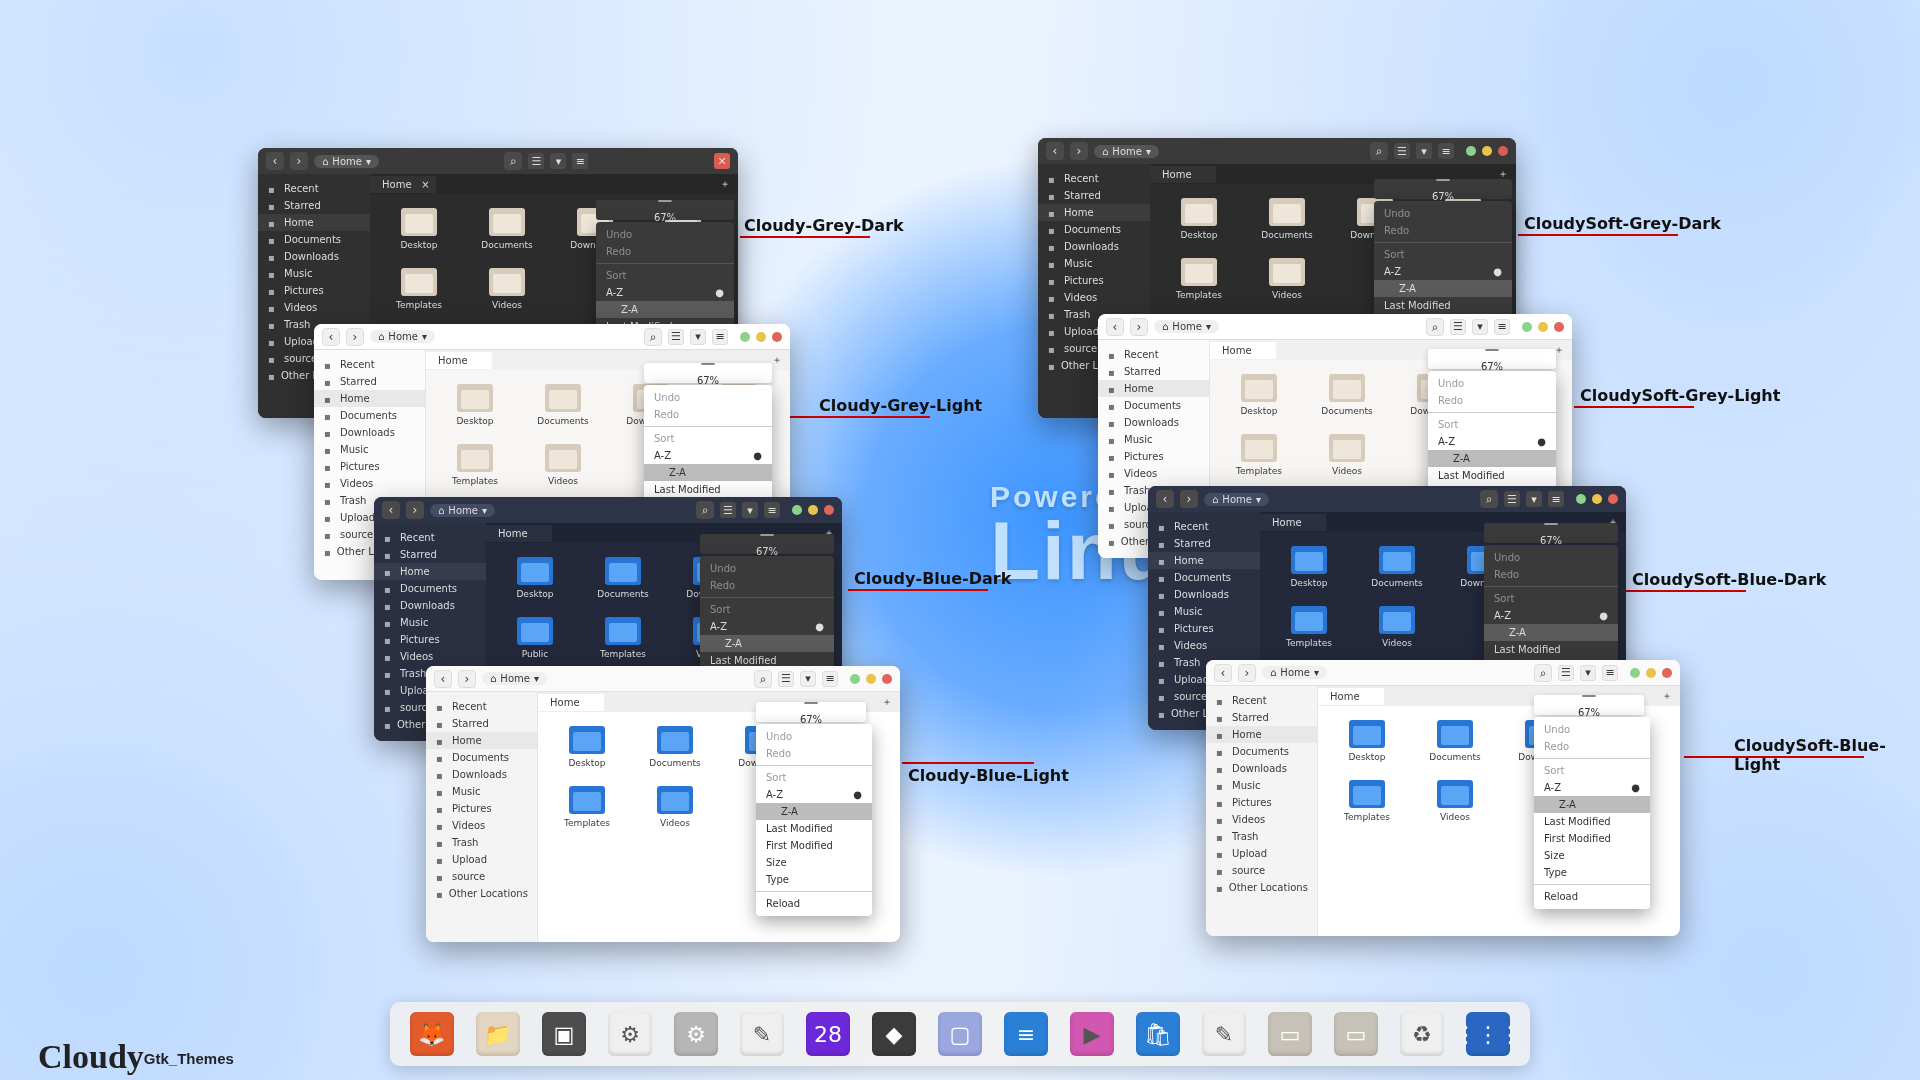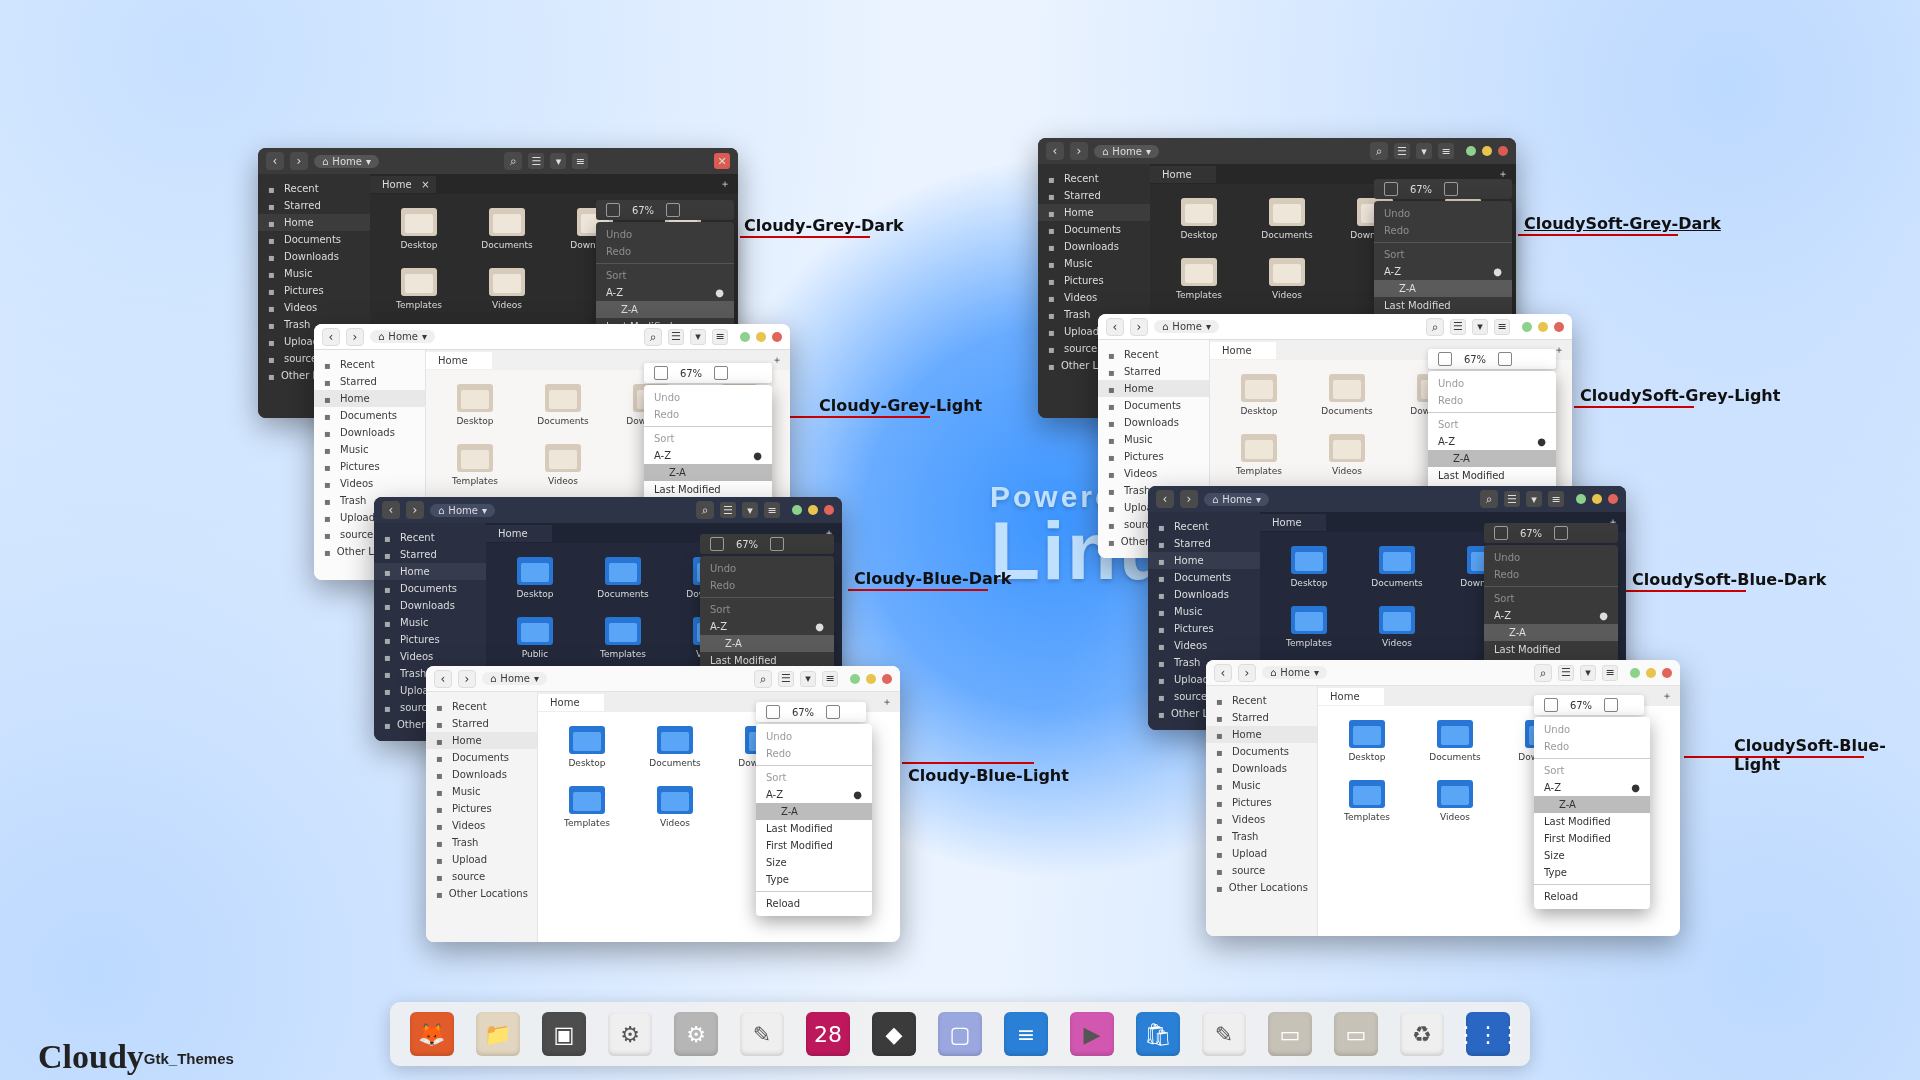--- a/index.html
+++ b/index.html
@@ -77,21 +77,21 @@
   .tabstrip .plus{margin-left:auto;padding:0 8px;}
 
   .folders{display:flex;flex-wrap:wrap;gap:18px 30px;padding:14px 20px;flex:1;align-content:flex-start;}
   .folder{display:flex;flex-direction:column;align-items:center;gap:4px;width:58px;font-size:9px;text-align:center;}
   .fgrey{width:36px;height:28px;background:#d7cbbb;border-radius:3px;position:relative;}
   .fgrey:before{content:"";position:absolute;left:4px;right:4px;top:6px;bottom:3px;background:#efe6da;border-radius:2px;}
   .fblue{width:36px;height:28px;background:#2776d6;border-radius:3px;position:relative;}
   .fblue:before{content:"";position:absolute;left:4px;right:4px;top:6px;bottom:3px;background:#5aa5f6;border-radius:2px;}
 
   
-  .zoomstrip{position:absolute;height:20px;display:flex;align-items:center;gap:10px;padding:0 10px;font-size:10px;border-radius:3px;}
+  .zoomstrip{position:absolute;height:20px;display:flex;align-items:center;gap:10px;padding:0 10px;font-size:10px;border-radius:3px;flex-direction:column;}
   .dark-zoom{background:#3a3a3a;color:#ddd;}
   .light-zoom{background:#fff;color:#333;box-shadow:0 2px 6px rgba(0,0,0,.2);}
   .zoomstrip .z{width:14px;height:14px;border:1px solid currentColor;opacity:.6;border-radius:2px;}
   .zoomstrip .zlabel{min-width:26px;text-align:center;}
 
   .menu{position:absolute;font-size:10px;padding:4px 0;border-radius:4px;box-shadow:0 6px 18px rgba(0,0,0,.35);min-width:116px;}
   .menu.dark-m{background:#3a3a3a;color:#ddd;}
   .menu.light-m{background:#fff;color:#333;}
   .menu .mi{padding:3px 10px;}
   .menu .mi.dim{opacity:.5;}
@@ -119,21 +119,21 @@
 
 <div class="label" style="left:744px;top:216px;">Cloudy-Grey-Dark</div>
 <div class="underline" style="left:740px;top:236px;width:130px;"></div>
 <div class="label" style="left:796px;top:396px;margin-left:23px;">Cloudy-Grey-Light</div>
 <div class="underline" style="left:790px;top:416px;width:140px;"></div>
 <div class="label" style="left:854px;top:569px;">Cloudy-Blue-Dark</div>
 <div class="underline" style="left:848px;top:589px;width:140px;"></div>
 <div class="label" style="left:908px;top:742px;margin-top:24px;">Cloudy-Blue-Light</div>
 <div class="underline" style="left:902px;top:762px;width:132px;"></div>
 
-<div class="label" style="left:1524px;top:214px;text-decoration:underline;">CloudySoft-Grey-Dark</div>
+<div class="label" style="left:1524px;top:214px;">CloudySoft-Grey-Dark</div>
 <div class="underline" style="left:1518px;top:234px;width:160px;"></div>
 <div class="label" style="left:1580px;top:386px;">CloudySoft-Grey-Light</div>
 <div class="underline" style="left:1574px;top:406px;width:120px;"></div>
 <div class="label" style="left:1632px;top:570px;">CloudySoft-Blue-Dark</div>
 <div class="underline" style="left:1626px;top:590px;width:120px;"></div>
 <div class="label" style="left:1690px;top:736px;margin-left:44px;">CloudySoft-Blue-Light</div>
 <div class="underline" style="left:1684px;top:756px;width:180px;"></div>
 
 <div id="win-cgd" class="win dark" style="left:258px;top:148px;width:480px;height:270px;">
   <div class="tb">
@@ -1270,21 +1270,21 @@
   <div class="mi">Reload</div>
 </div>
 
 <div class="dock">
     <div class="app" style="background: rgb(226, 91, 43); color: rgb(85, 85, 85);">🦊</div>
     <div class="app" style="background: rgb(226, 214, 192); color: rgb(85, 85, 85);">📁</div>
     <div class="app" style="background: rgb(77, 77, 77); color: rgb(255, 255, 255);">▣</div>
     <div class="app" style="background: rgb(239, 239, 239); color: rgb(85, 85, 85);">⚙</div>
     <div class="app" style="background: rgb(182, 182, 182); color: rgb(255, 255, 255);">⚙</div>
     <div class="app" style="background: rgb(239, 239, 239); color: rgb(85, 85, 85);">✎</div>
-    <div class="app" style="background: #be185d; color: rgb(255, 255, 255);">28</div>
+    <div class="app" style="background: #6d28d9; color: rgb(255, 255, 255);">28</div>
     <div class="app" style="background: rgb(59, 59, 59); color: rgb(255, 255, 255);">◆</div>
     <div class="app" style="background: rgb(155, 168, 224); color: rgb(255, 255, 255);">▢</div>
     <div class="app" style="background: rgb(42, 128, 214); color: rgb(255, 255, 255);">≡</div>
     <div class="app" style="background: rgb(210, 87, 177); color: rgb(85, 85, 85);">▶</div>
     <div class="app" style="background: rgb(42, 128, 214); color: rgb(255, 255, 255);">🛍</div>
     <div class="app" style="background: rgb(239, 239, 239); color: rgb(85, 85, 85);">✎</div>
     <div class="app" style="background: rgb(199, 194, 184); color: rgb(255, 255, 255);">▭</div>
     <div class="app" style="background: rgb(199, 194, 184); color: rgb(255, 255, 255);">▭</div>
     <div class="app" style="background: rgb(239, 239, 239); color: rgb(85, 85, 85);">♻</div>
     <div class="app launcher" style="background: rgb(42, 103, 194); color: rgb(255, 255, 255);">⋮⋮⋮</div>

